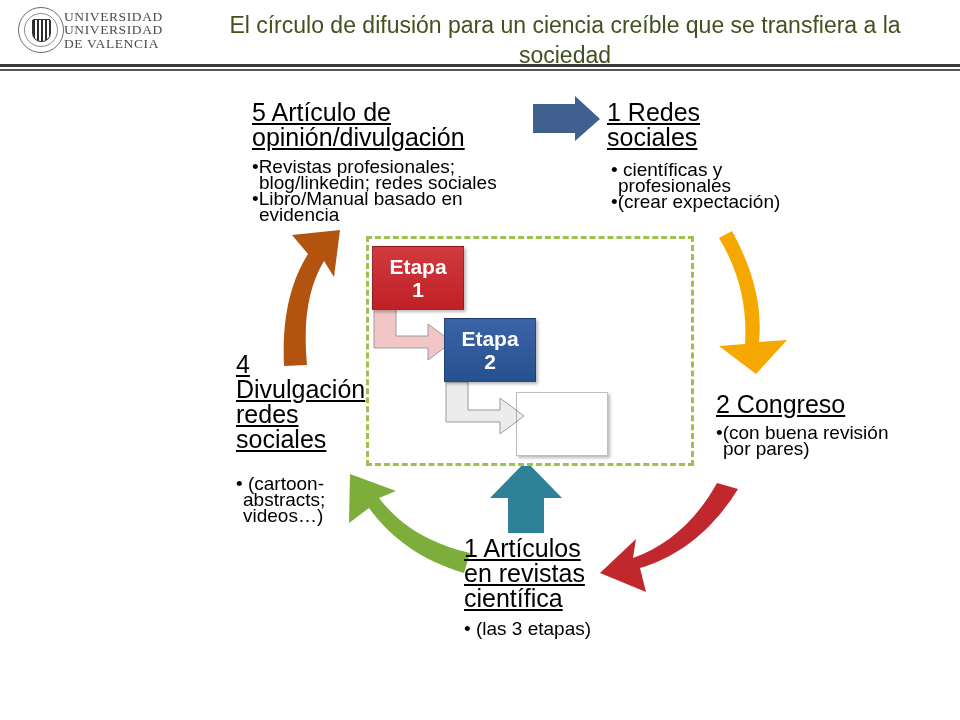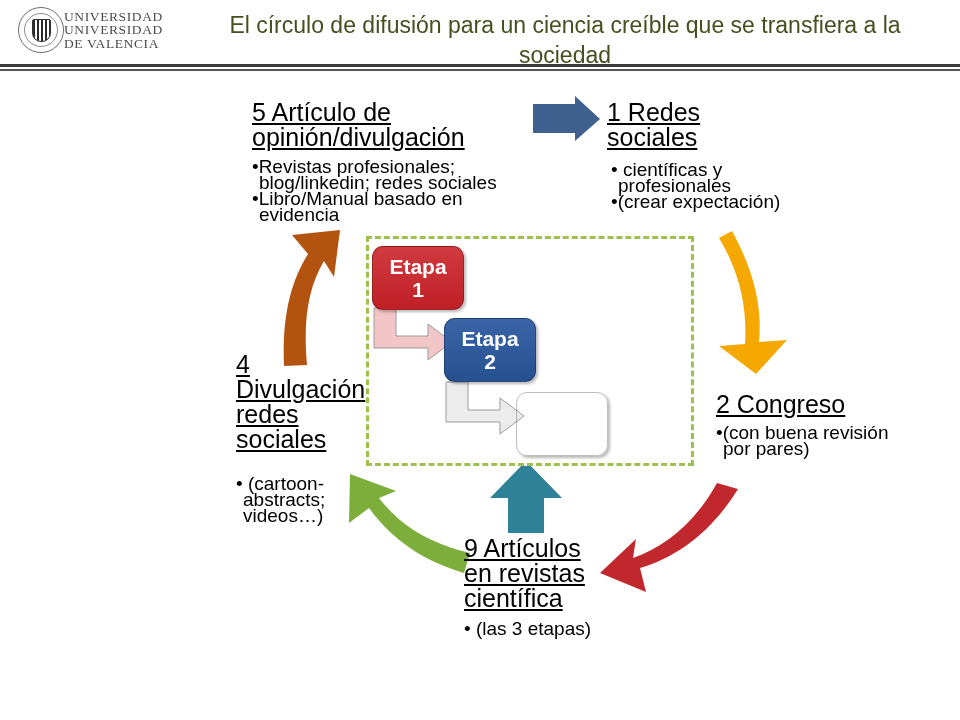--- a/index.html
+++ b/index.html
@@ -39,21 +39,21 @@
   .b4{position:absolute;left:236px;top:352px;width:135px;}
   .b4 .bul{margin-top:24px;}
   .b2{position:absolute;left:692px;top:392px;width:175px;margin-left:24px;}
   .b2 .bul{margin-top:8px;}
   .b3{position:absolute;left:464px;top:536px;width:135px;}
   .b3 .bul{margin-top:10px;}
 
   
   .core{position:absolute;left:366px;top:236px;width:322px;height:224px;
      border:3px dashed #9ec04f;background:#fff;}
-  .etapa{position:absolute;border-radius:11px;color:#fff;text-align:center;
+  .etapa{position:absolute;border-radius:0;color:#fff;text-align:center;
      font-size:21px;line-height:23px;border:1px solid rgba(0,0,0,.25);
      box-shadow:2px 2px 3px rgba(0,0,0,.28);display:flex;flex-direction:column;
      align-items:center;justify-content:center;}
   .e1{left:372px;top:246px;width:90px;height:62px;background:linear-gradient(#d03a3f,#bf2026);}
   .e2{left:444px;top:318px;width:90px;height:62px;background:linear-gradient(#3b64a8,#26518f);}
   .e3{left:516px;top:392px;width:90px;height:62px;background:linear-gradient(#8cb councils;}
   .e3{left:516px;top:392px;width:90px;height:62px;background:linear-gradient(#8fbb4a,#7aa836);}
   .etapa b{font-weight:normal;display:block;}
 
   
@@ -139,21 +139,21 @@
   
   <div class="b2">
     <div class="hd">2 Congreso</div>
     <div class="bul">
       <div>•(con buena revisión por pares)</div>
     </div>
   </div>
 
   
   <div class="b3">
-    <div class="hd">9 Artículos en revistas científica</div>
+    <div class="hd">1 Artículos en revistas científica</div>
     <div class="bul">
       <div>• (las 3 etapas)</div>
     </div>
   </div>
 
   
   <div class="core"></div>
 
   <svg style="position:absolute;left:366px;top:236px;width:322px;height:224px;" viewBox="0 0 322 224">
     <path d="M8,72 L30,72 L30,100 L62,100 L62,88 L86,106 L62,124 L62,112 L8,112 Z" fill="#f2c5c7" stroke="#9b9b9b" stroke-width="1"></path>

